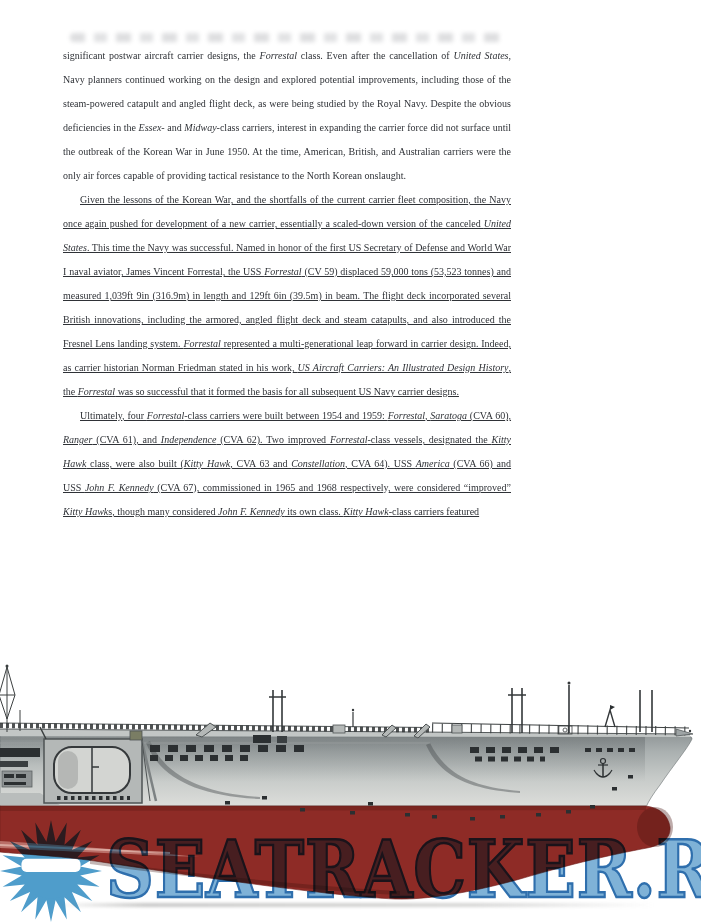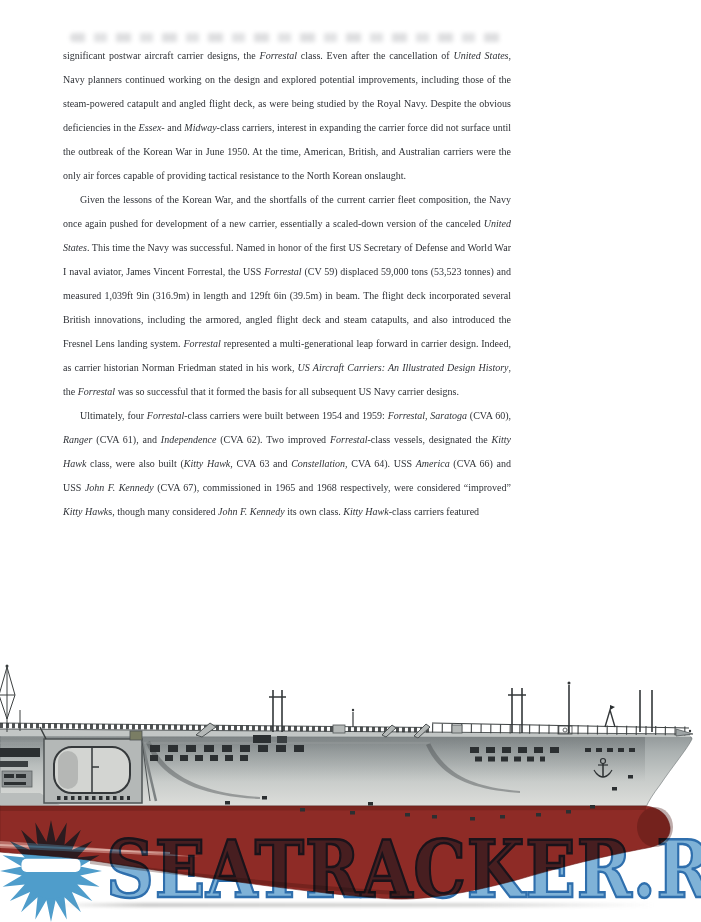--- a/index.html
+++ b/index.html
@@ -20,21 +20,21 @@
     position:absolute;left:70px;top:33px;width:432px;height:9px;
     opacity:.22;filter:blur(2px);border-radius:4px;
     background:repeating-linear-gradient(90deg,#686b72 0 15px,transparent 15px 24px,#7a7d84 24px 37px,transparent 37px 46px);
   }
   .text-col{
     position:absolute;left:63px;top:44px;width:448px;
     font-size:10px;line-height:24px;color:var(--text-color);
     text-align:justify;
   }
   .text-col p{margin:0;}
-  .text-col p.indent{text-indent:17px;}
+  .text-col p.indent{text-indent:17px;text-decoration:underline;}
   .text-col em{font-style:italic;}
   .figure{position:absolute;left:0;top:655px;width:701px;height:267px;}
   .ship-svg{position:absolute;left:0;top:0;width:701px;height:267px;display:block;}
   .wm-logo{
     position:absolute;left:-4px;top:163px;width:110px;height:106px;
     mix-blend-mode:multiply;
   }
   .wm-text{
     position:absolute;left:106px;top:176px;
     font-family:"DejaVu Serif", serif;font-weight:bold;

